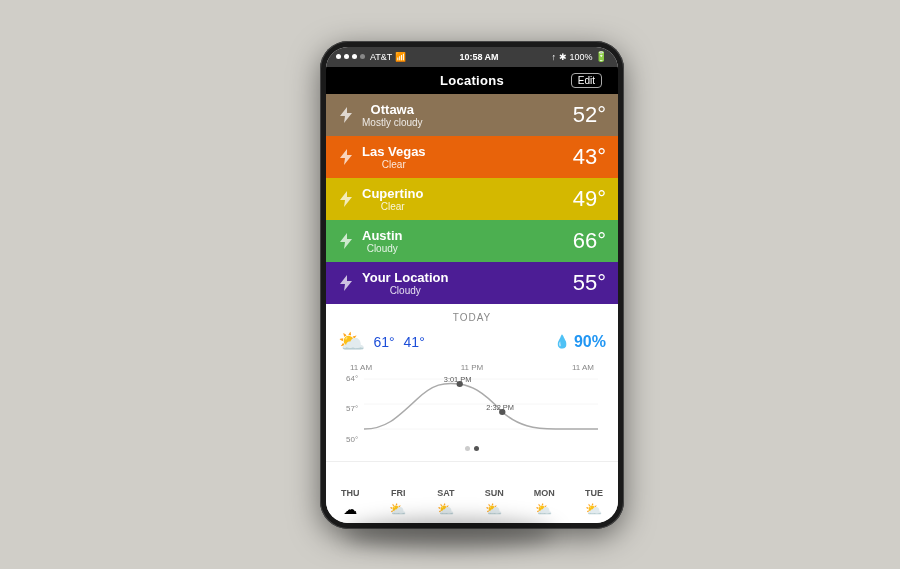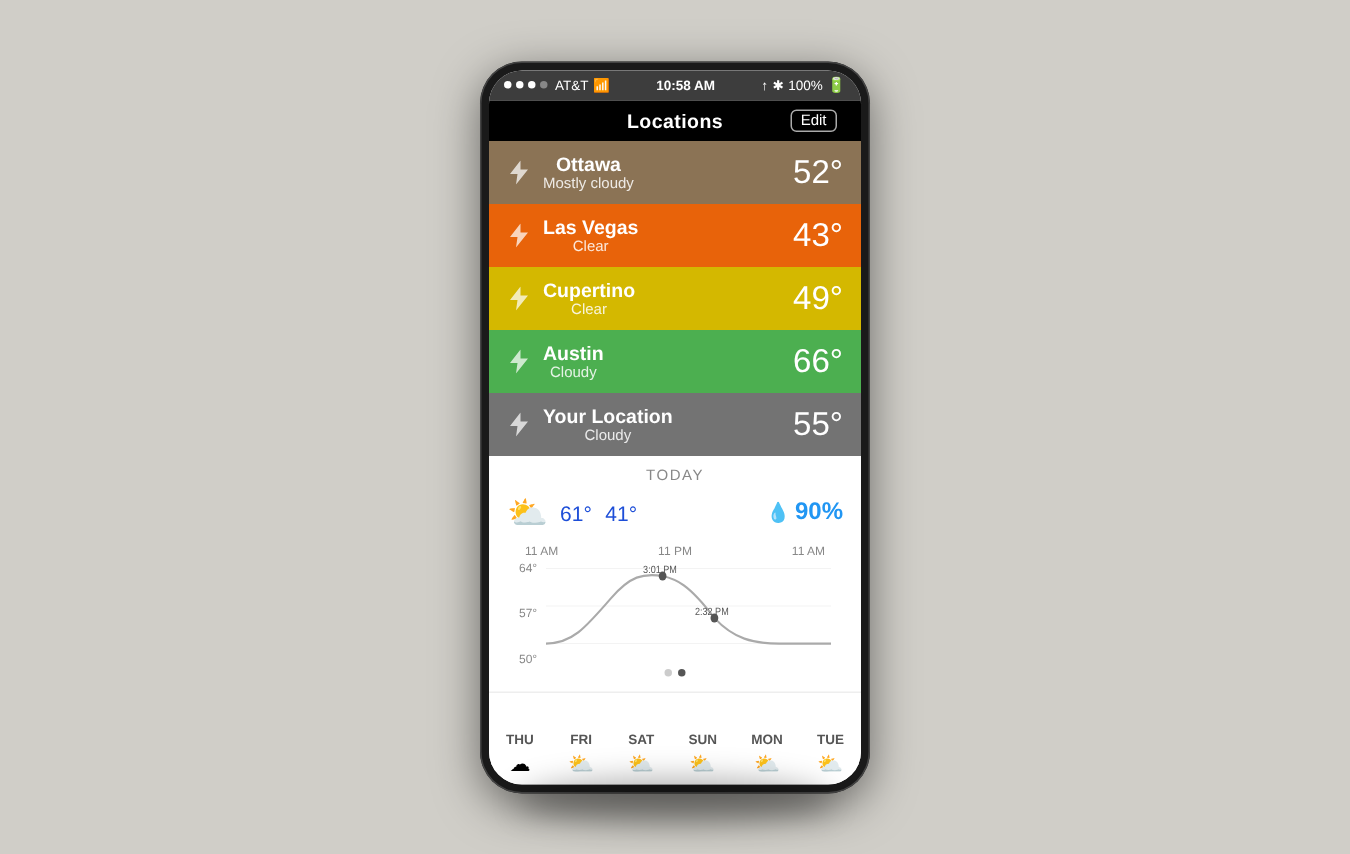--- a/index.html
+++ b/index.html
@@ -19,21 +19,21 @@
       position: absolute;
       bottom: -20px;
       left: 10%;
       width: 80%;
       height: 30px;
       background: rgba(0,0,0,0.3);
       border-radius: 50%;
       filter: blur(10px);
     }
     .phone {
-      width: 260px;
+      width: 304px;
       background: #1a1a1a;
       border-radius: 28px;
       padding: 6px;
       box-shadow: 0 8px 30px rgba(0,0,0,0.5), inset 0 0 0 1px #444;
     }
     .phone-screen {
       background: #fff;
       border-radius: 22px;
       overflow: hidden;
     }
@@ -298,21 +298,21 @@
               </svg>
           </div>
           <div class="loc-info">
             <div class="loc-name">Austin</div>
             <div class="loc-condition">Cloudy</div>
           </div>
         </div>
         <div class="loc-temp">66°</div>
       </div>
 
-      <div class="location-row" style="background:#737373;">
+      <div class="location-row" style="background:#4c1d95;">
         <div class="loc-left">
           <div class="lightning-icon">
             <svg width="12" height="16" viewBox="0 0 12 16">
                 <polygon points="7,0 0,9 5,9 4,16 12,6 7,6" fill="white" opacity="0.85"></polygon>
               </svg>
           </div>
           <div class="loc-info">
             <div class="loc-name">Your Location</div>
             <div class="loc-condition">Cloudy</div>
           </div>

